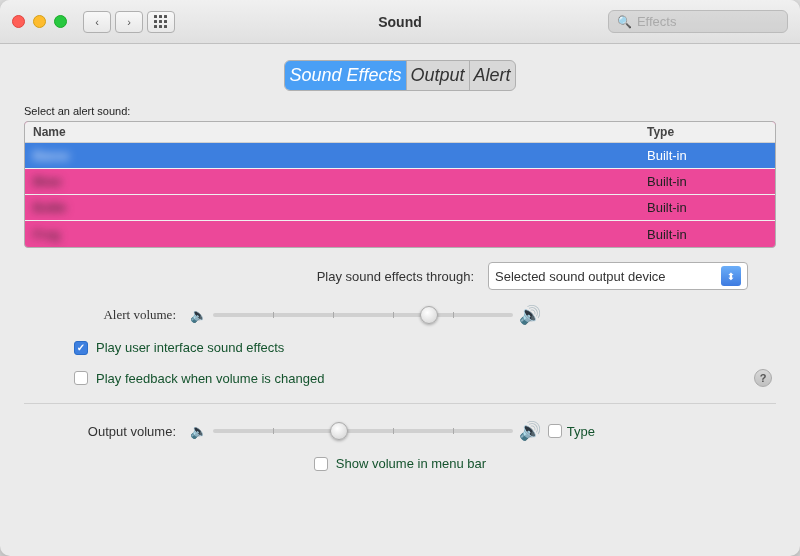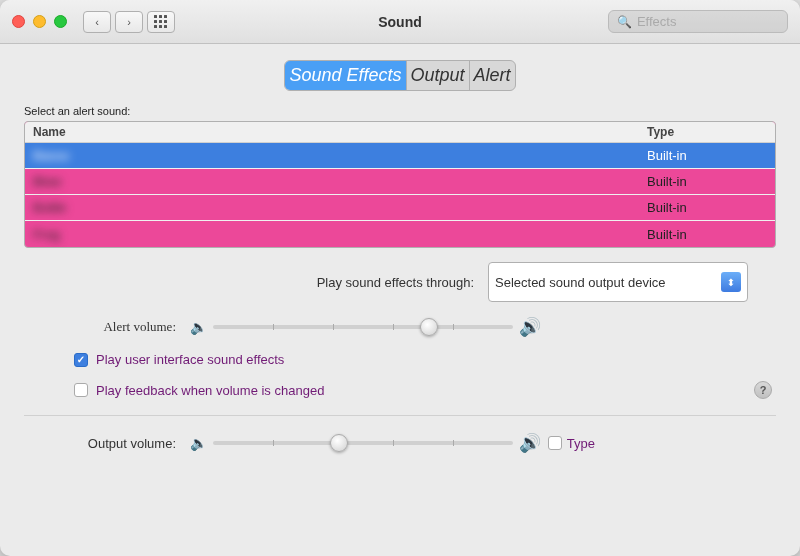--- a/index.html
+++ b/index.html
@@ -207,21 +207,21 @@
     .control-label {
       font-size: 13px;
       color: #333;
     }
     .dropdown {
       display: flex;
       align-items: center;
       background: white;
       border: 1px solid #b0b0b0;
       border-radius: 4px;
-      padding: 9px 6px;
+      padding: 3px 6px;
       cursor: pointer;
       gap: 6px;
       min-width: 260px;
     }
     .dropdown-text { flex: 1; font-size: 13px; color: #333; }
     .dropdown-arrow {
       width: 20px;
       height: 20px;
       background: linear-gradient(to bottom, #6baef8, #3e7be0);
       border-radius: 3px;
@@ -306,21 +306,21 @@
       border-color: #2a6cc8;
     }
     .mac-checkbox.checked::after {
       content: '✓';
       color: white;
       font-size: 10px;
       font-weight: bold;
     }
     .checkbox-label {
       font-size: 13px;
-      color: #701a75;
+      color: #14532d;
     }
     .help-btn {
       width: 18px;
       height: 18px;
       border-radius: 50%;
       background: linear-gradient(to bottom, #d8d8d8, #c0c0c0);
       border: 1px solid #aaa;
       display: flex;
       align-items: center;
       justify-content: center;
@@ -489,15 +489,19 @@
           <div class="slider-thumb slider-thumb-output"></div>
         </div>
       </div>
       <span class="volume-icon-high">🔊</span>
       <div class="mute-checkbox-label">
         <div class="mac-checkbox"></div>
         <span class="checkbox-label">Type</span>
       </div>
     </div>
 
+    <div class="bottom-checkbox-row">
+      <div class="mac-checkbox"></div>
+      <span class="checkbox-label">Show volume in menu bar</span>
+    </div>
 
   </div>
 </div>
 
 </body></html>

